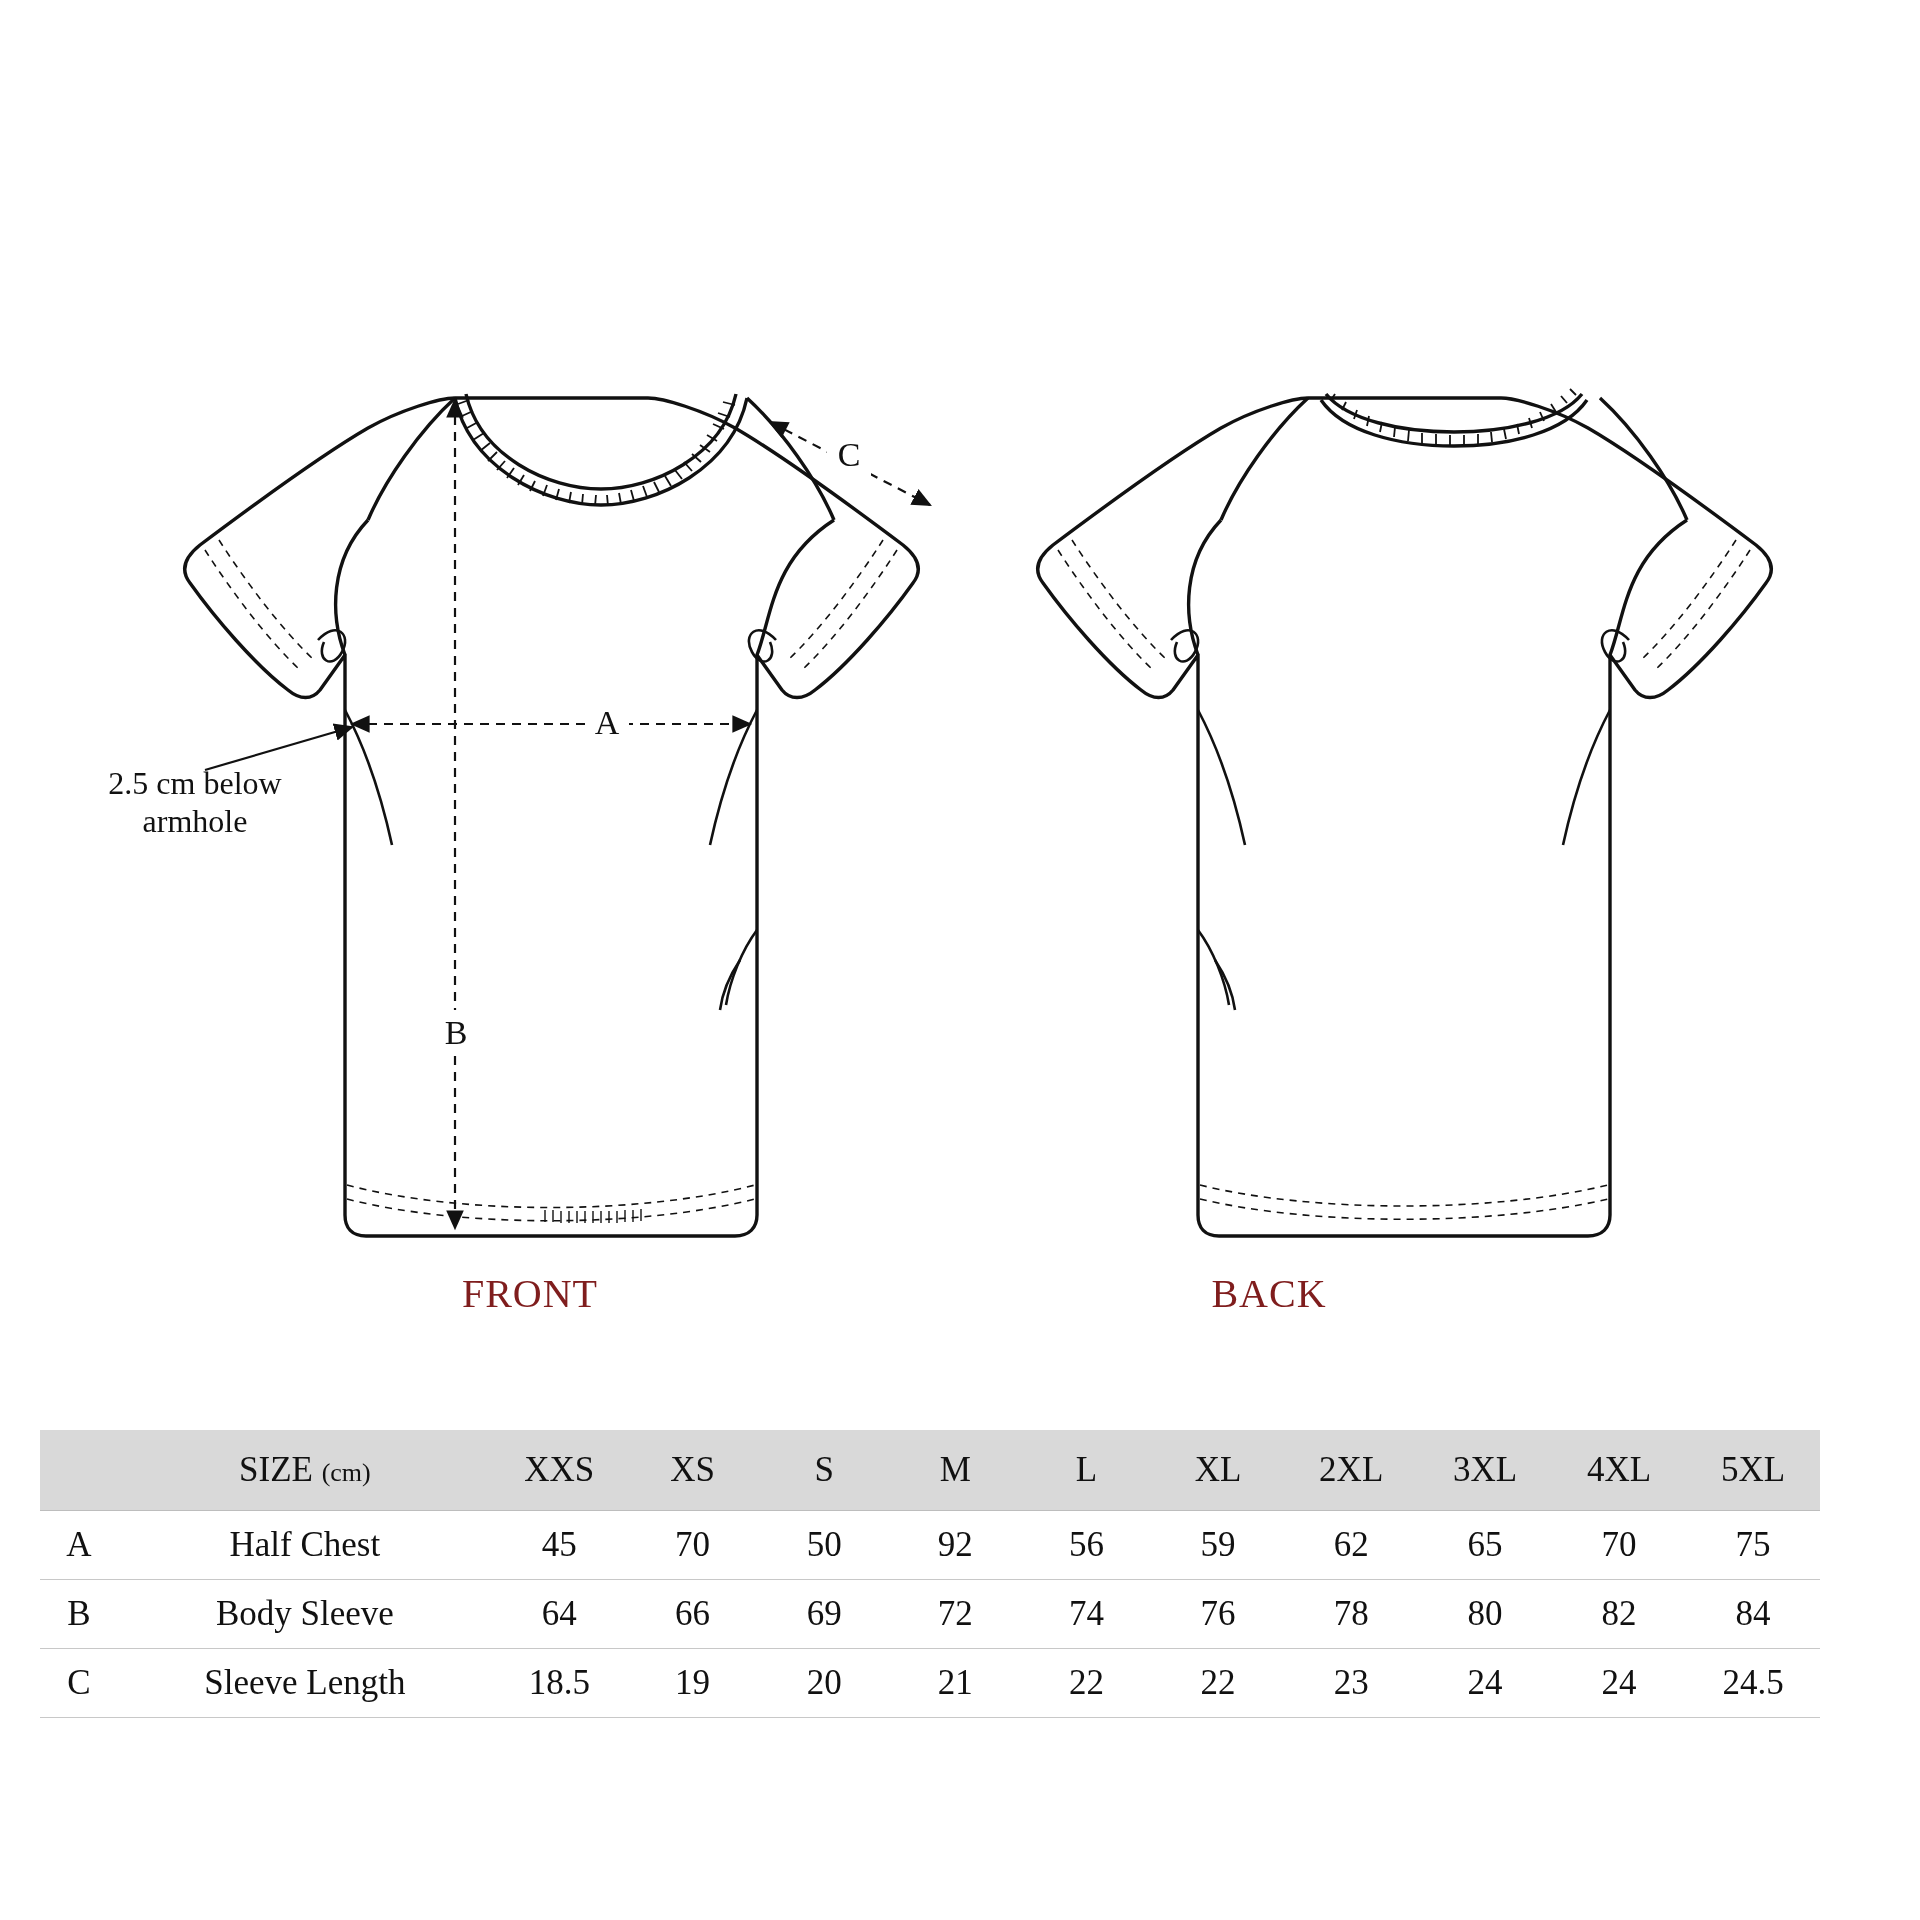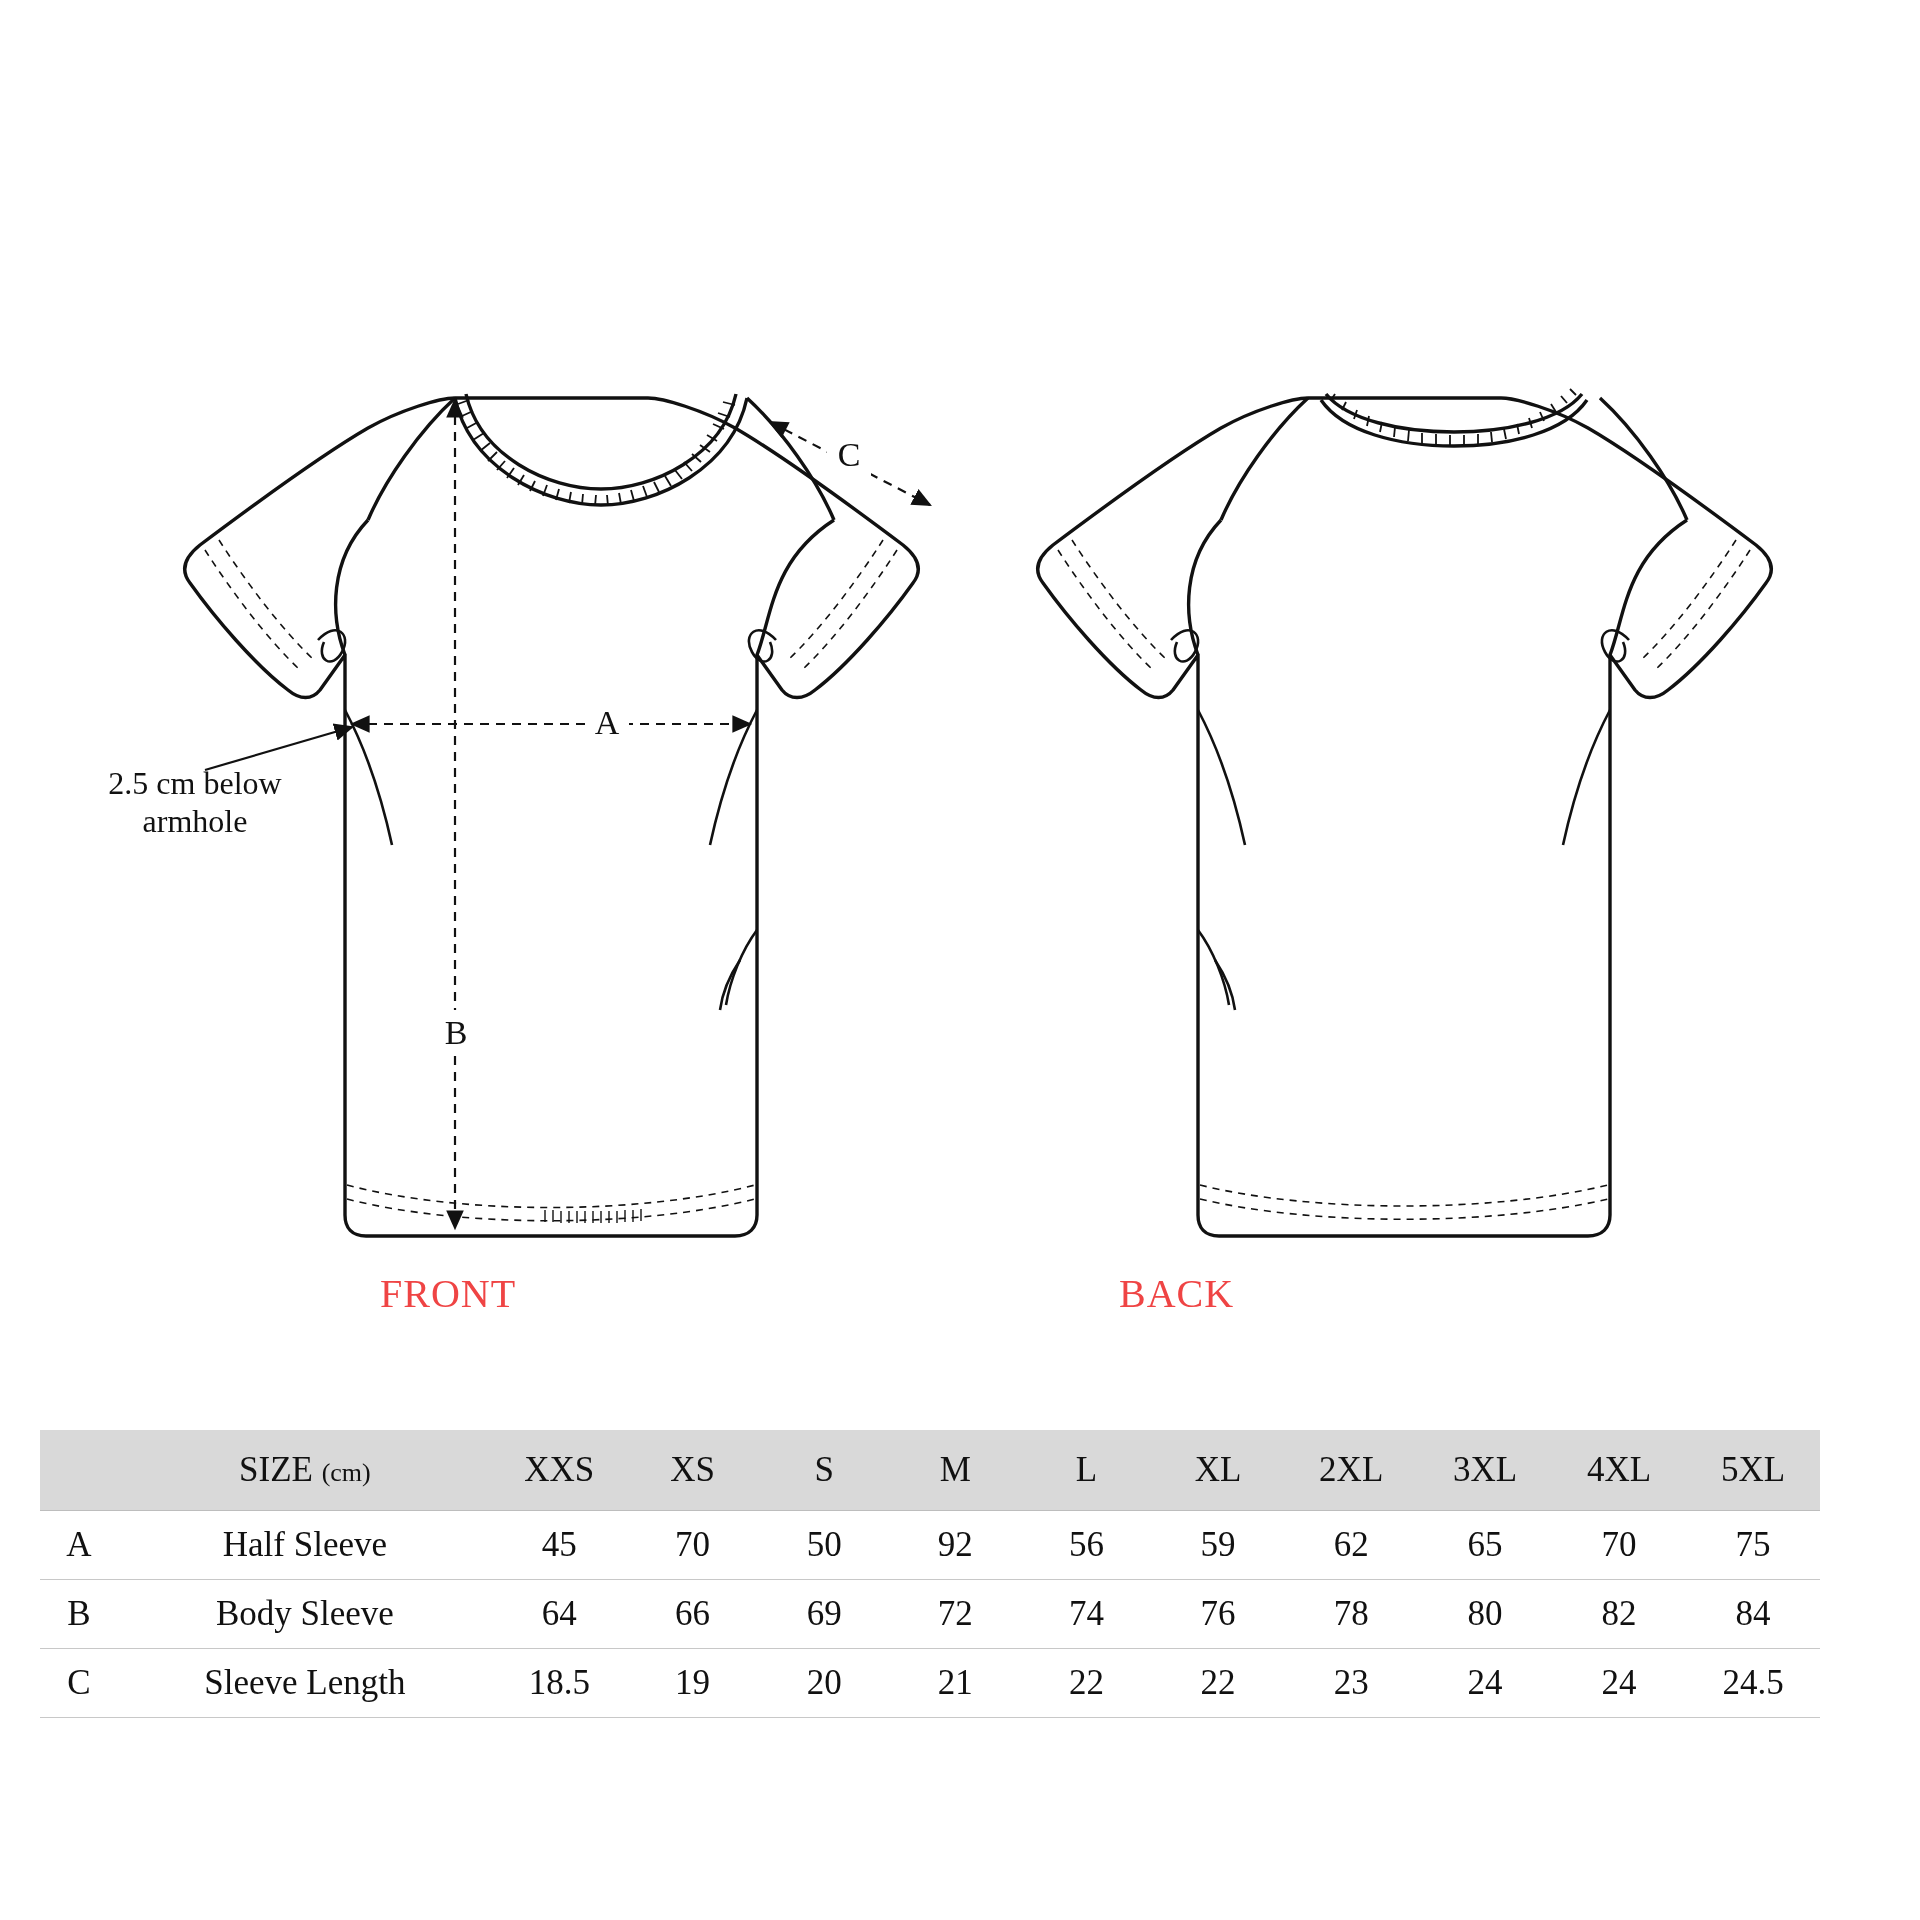--- a/index.html
+++ b/index.html
@@ -30,21 +30,22 @@
   .shirt-svg {
     position: absolute;
     top: 0;
     left: 0;
   }
   .caption {
     position: absolute;
     font-family: "Liberation Serif", serif;
     font-size: 40px;
     letter-spacing: 1px;
-    color: #ef4444;
+    color: #7f1d1d;
+    text-align: center;
     white-space: nowrap;
   }
   .caption.front { left: 380px; top: 1270px; width: 300px; }
   .caption.back  { left: 1119px; top: 1270px; width: 300px; }
 
   .note {
     position: absolute;
     left: 80px;
     top: 765px;
     width: 230px;
@@ -330,21 +331,21 @@
           <th class="num">XL</th>
           <th class="num">2XL</th>
           <th class="num">3XL</th>
           <th class="num">4XL</th>
           <th class="num">5XL</th>
         </tr>
       </thead>
       <tbody>
         <tr>
           <td class="col-key">A</td>
-          <td class="col-label">Half Sleeve</td>
+          <td class="col-label">Half Chest</td>
           <td class="num">45</td>
           <td class="num">70</td>
           <td class="num">50</td>
           <td class="num">92</td>
           <td class="num">56</td>
           <td class="num">59</td>
           <td class="num">62</td>
           <td class="num">65</td>
           <td class="num">70</td>
           <td class="num">75</td>

